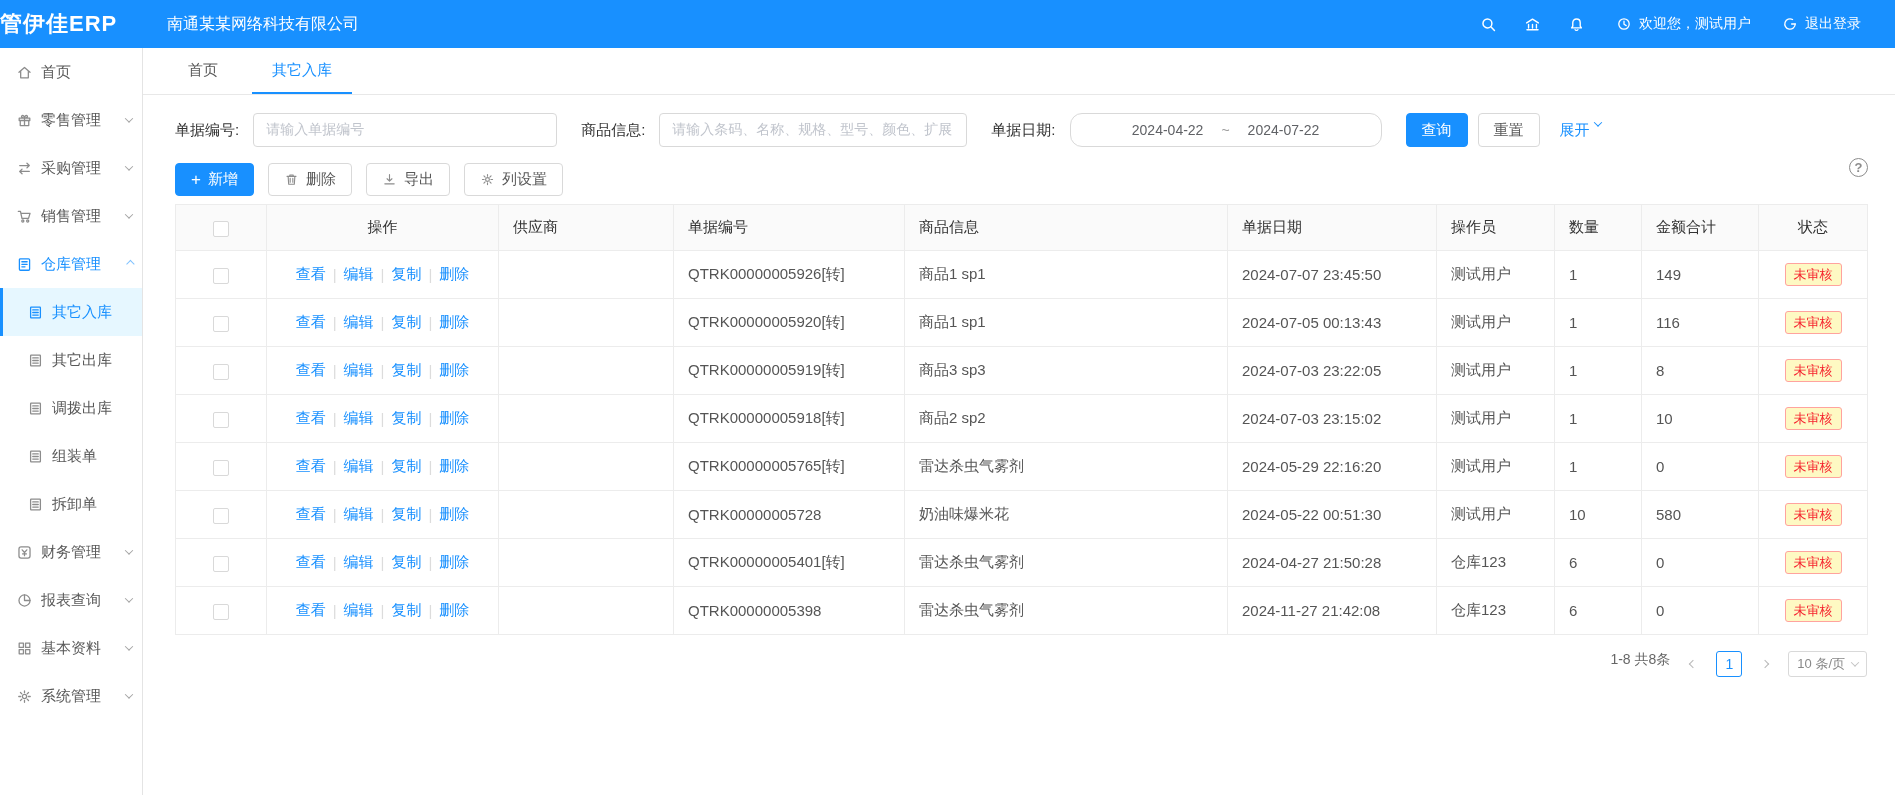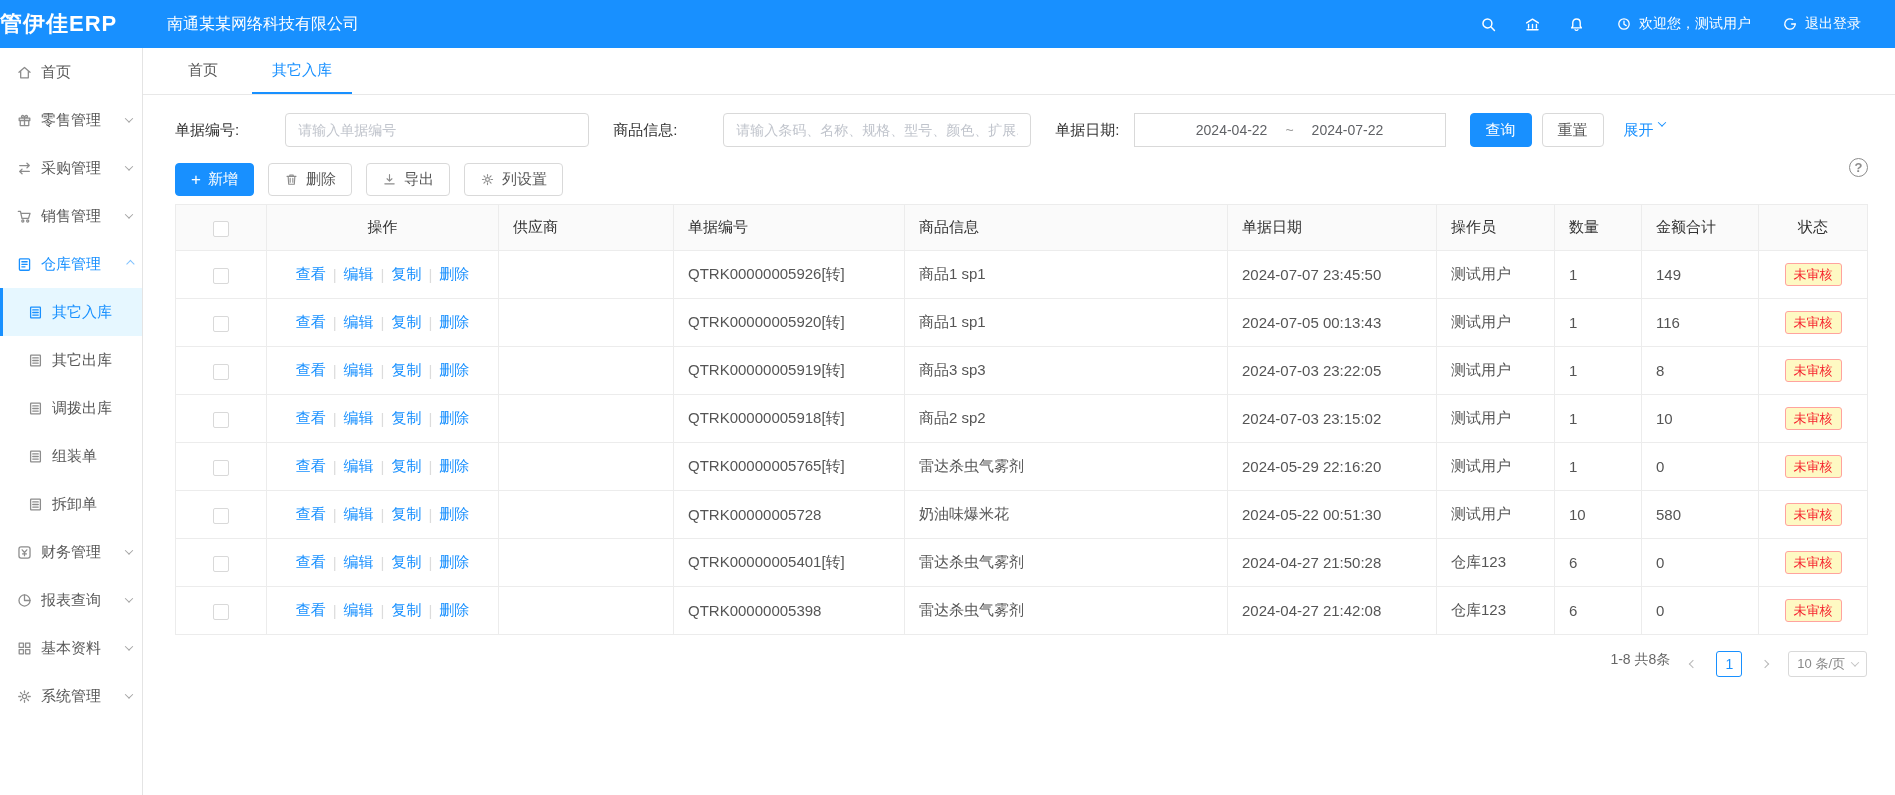--- a/index.html
+++ b/index.html
@@ -37,25 +37,25 @@
   .main { flex:1; display:flex; flex-direction:column; min-width:0; }
   .tabbar { height:47px; border-bottom:1px solid #e8e8e8; display:flex; align-items:flex-end; padding-left:25px; flex:none; }
   .tab { height:47px; line-height:45px; padding:0 20px; font-size:15px; color:#595959; cursor:pointer; margin-right:14px; }
   .tab.active { color:#1890ff; border-bottom:2px solid #1890ff; }
 
   .content { flex:1; padding:18px 27px 0 32px; position:relative; }
 
   
   .filter-row { display:flex; align-items:center; height:34px; font-size:15px; color:#333; white-space:nowrap; }
   .filter-row label { margin-right:14px; }
-  .f-input { height:34px; border:1px solid #d9d9d9; border-radius:4px; padding:0 12px; font-size:14px; color:#701a75; outline:none; font-family:Liberation Sans, sans-serif;margin-left:32px; }
+  .f-input { height:34px; border:1px solid #d9d9d9; border-radius:4px; padding:0 12px; font-size:14px; color:#701a75; outline:none; font-family:Liberation Mono, monospace; }
   .f-input::placeholder { color:#c0c4cc; }
   .w1 { width:304px; margin-right:24px; }
   .w2 { width:308px; margin-right:24px; }
-  .date-range { width:312px; height:34px; border:1px solid #d9d9d9; border-radius:0; display:flex; align-items:center; justify-content:center; gap:18px; color:#606266; font-size:14px; cursor:pointer; margin-right:24px; }
+  .date-range { width:312px; height:34px; border:1px solid #d9d9d9; border-radius:12px; display:flex; align-items:center; justify-content:center; gap:18px; color:#606266; font-size:14px; cursor:pointer; margin-right:24px; }
   .date-range .sep { color:#999; }
   .btn { height:34px; border:1px solid #d9d9d9; background:#fff; border-radius:4px; padding:0 15px; font-size:15px; color:#595959; cursor:pointer; display:inline-flex; align-items:center; gap:7px; font-family:inherit; white-space:nowrap; }
   .btn.primary { background:#1890ff; border-color:#1890ff; color:#fff;text-align:center; }
   .btn .b-icon { width:15px; height:15px; display:inline-flex; color:#8c8c8c; }
   .mr8 { margin-right:10px; }
   .expand { color:#1890ff; margin-left:20px; cursor:pointer; display:inline-flex; align-items:flex-start; gap:5px; font-size:15px; text-decoration:none; }
   .expand .chev { opacity:1; }
 
   
   .toolbar { display:flex; align-items:center; margin-top:16px; height:33px; }
@@ -514,21 +514,21 @@
                   <a>编辑</a>
                   <span class="dv">|</span>
                   <a>复制</a>
                   <span class="dv">|</span>
                   <a>删除</a>
                 </span>
               </td>
               <td></td>
               <td>QTRK00000005398</td>
               <td>雷达杀虫气雾剂</td>
-              <td>2024-04-27 21:42:08</td>
+              <td>2024-11-27 21:42:08</td>
               <td>仓库123</td>
               <td>6</td>
               <td>0</td>
               <td class="c"><span class="badge">未审核</span></td>
             </tr>
           </tbody>
       </table>
 
       <div class="pagination">
         <span>1-8 共8条</span>

